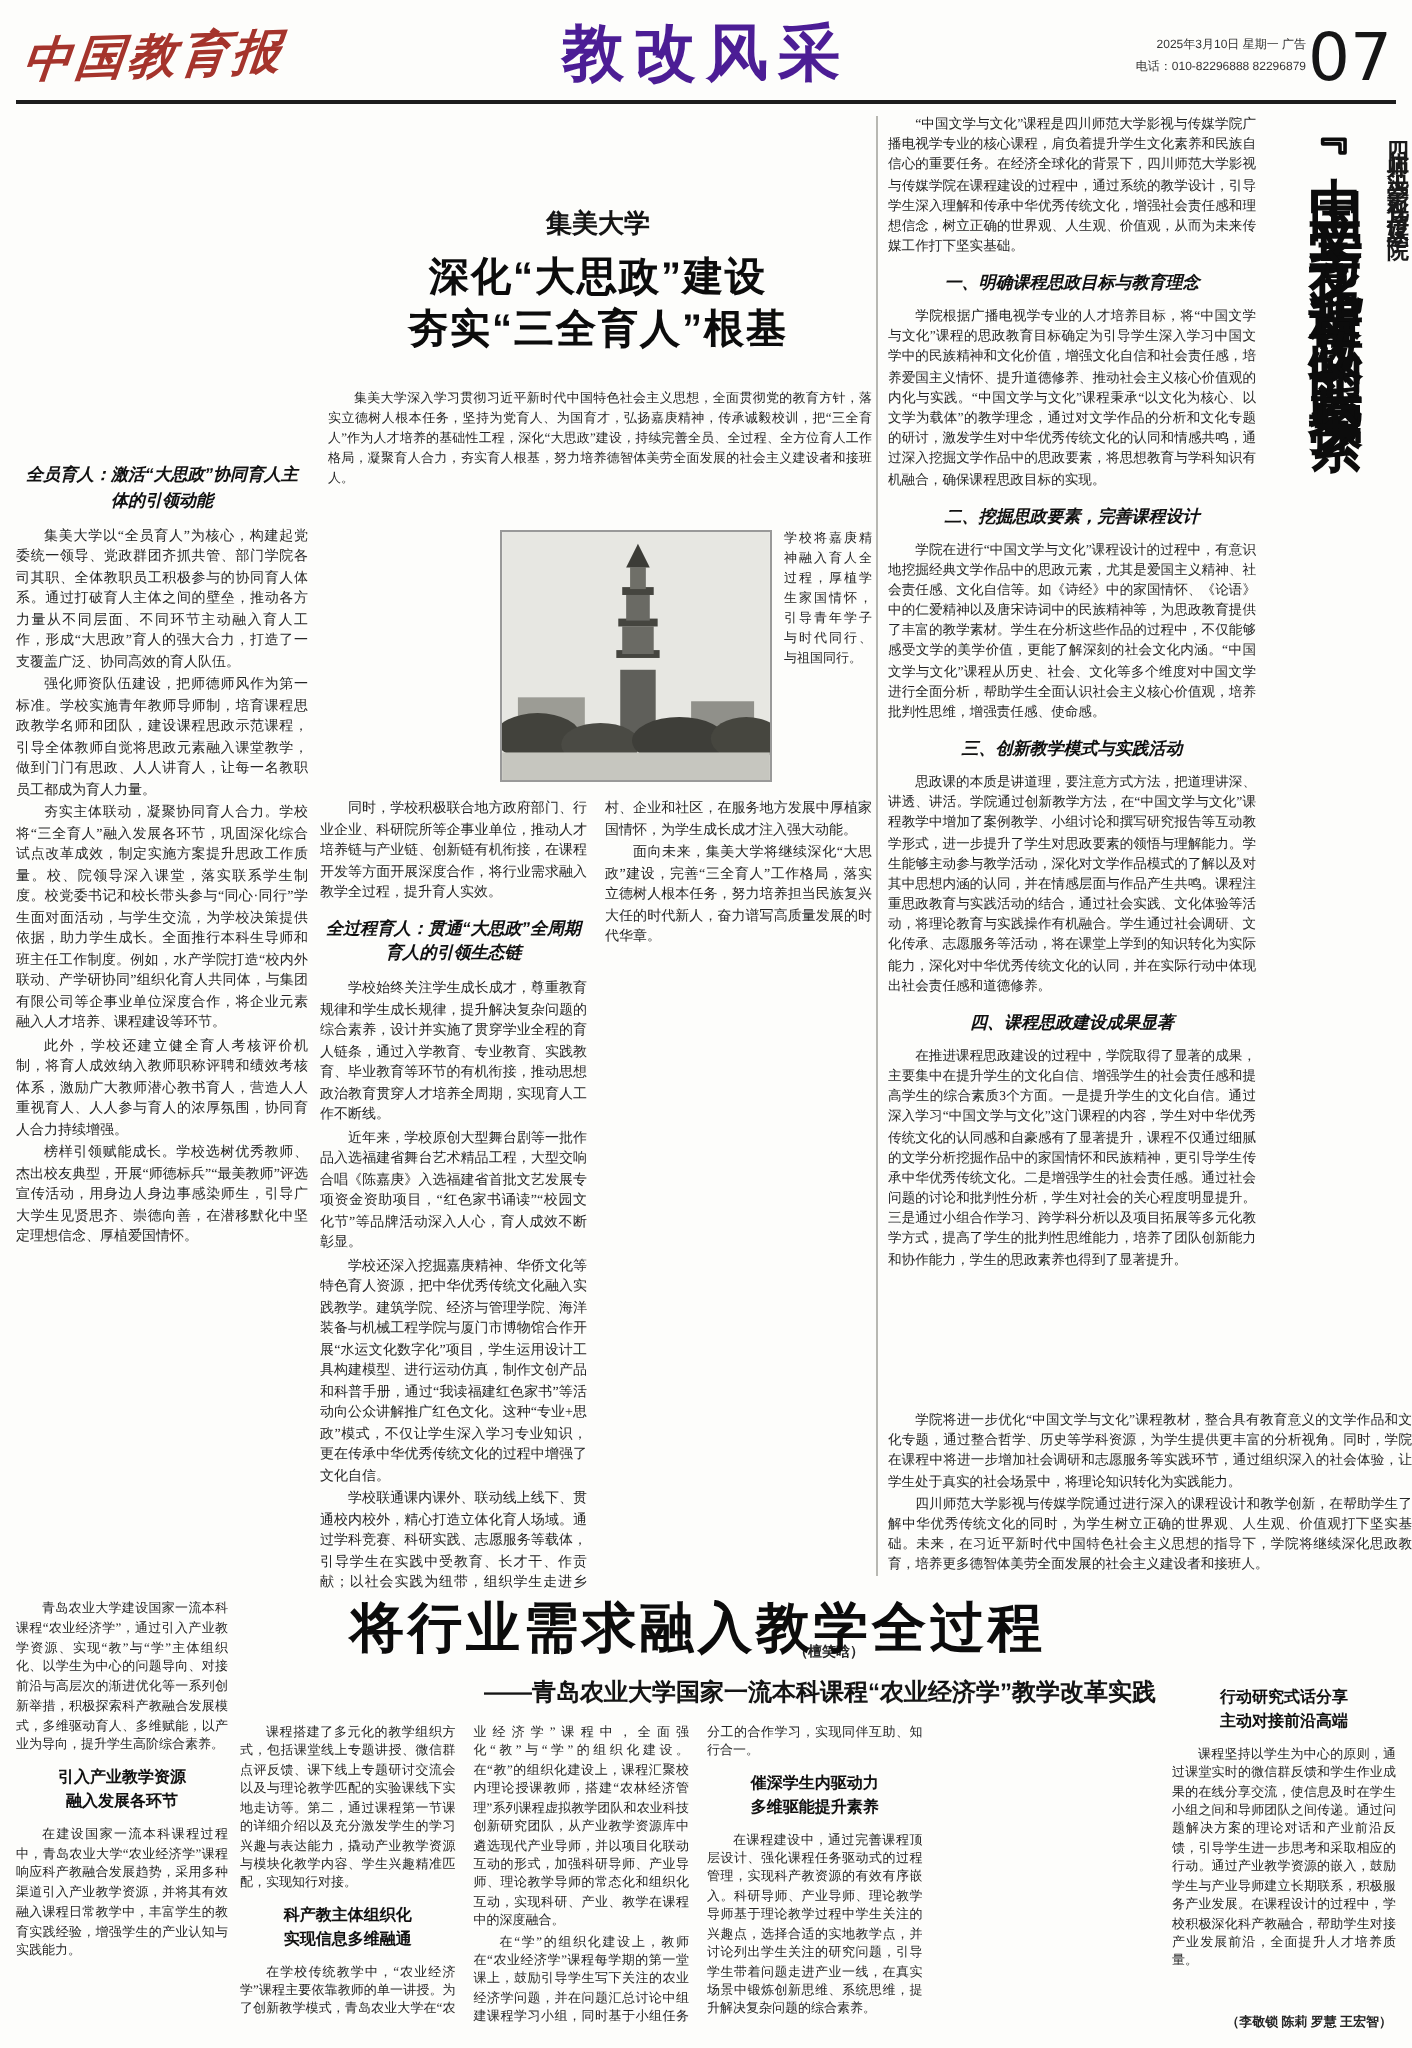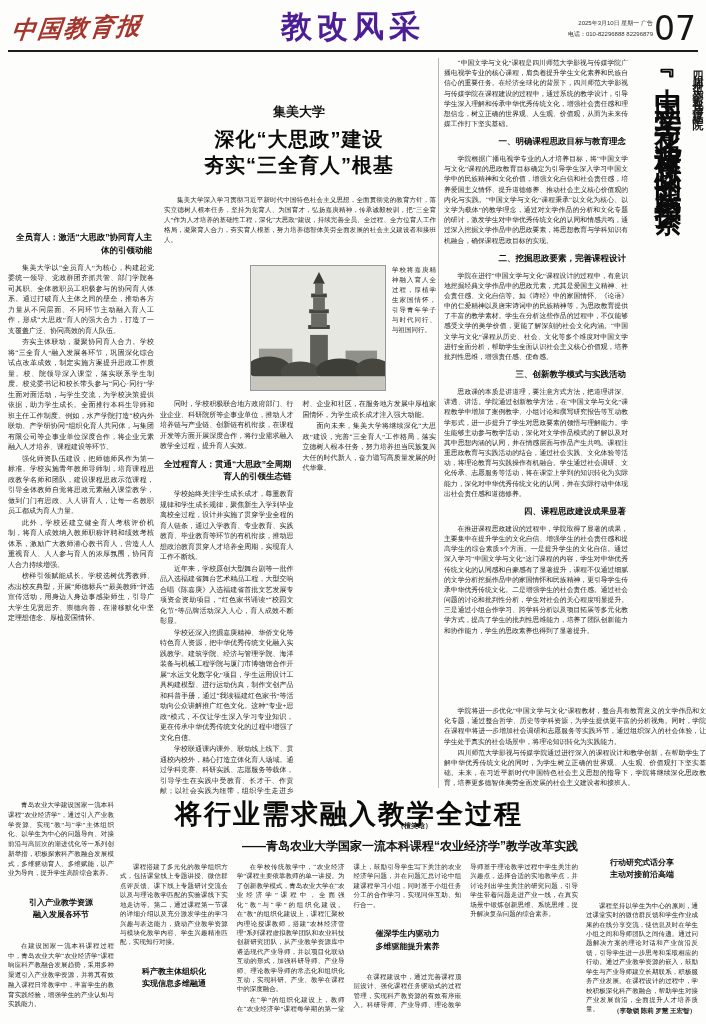--- a/index.html
+++ b/index.html
@@ -11,22 +11,22 @@
   .logo{position:absolute;left:2px;top:8px;font-size:24px;font-weight:bold;font-style:italic;
         color:#a5342c;transform:skewX(-8deg) rotate(-2deg);letter-spacing:2px;}
   .sect{position:absolute;left:50%;transform:translateX(-50%);top:2px;font-size:31px;font-weight:900;
         font-family:"Liberation Sans",sans-serif;letter-spacing:5px;color:#4c1d95;}
   .meta{position:absolute;right:0;top:8px;display:flex;gap:1px;align-items:center;}
   .metaL{text-align:right;font-size:6px;line-height:1.7;color:#333;font-family:"Liberation Sans",sans-serif;}
   .pnum{font-size:33px;font-family:"DejaVu Sans",sans-serif;font-weight:400;color:#161616;line-height:1;}
   .hrule{position:absolute;left:8px;right:8px;top:50px;height:2px;background:#1d1d1d;}
   
   .bp{font-size:7px;line-height:1.5;text-align:justify;text-indent:2em;margin:0 0 1px 0;}
-  .sub{font-size:8.5px;font-weight:bold;font-family:"Liberation Sans",sans-serif;text-align:right;
-       line-height:1.5;margin:6px 2px;color:#111;}
+  .sub{font-size:8.5px;font-weight:bold;font-family:"Liberation Sans",sans-serif;text-align:center;
+       line-height:1.5;margin:6px 2px;color:#111;font-style:italic;}
   
   .a1{position:absolute;left:8px;top:58px;width:428px;height:732px;margin-top:45px;}
   .a1head{position:absolute;left:152px;top:0;width:278px;text-align:center;}
   .a1kick{font-size:13px;font-weight:bold;font-family:"Liberation Sans",sans-serif;margin-bottom:5px;color:#151515;}
   .a1hl{font-size:20px;line-height:1.32;font-weight:900;font-family:"Liberation Sans",sans-serif;
         letter-spacing:1px;color:#0c0c0c;}
   .a1lead{position:absolute;left:156px;top:92px;width:272px;height:66px;overflow:hidden;
           font-size:6.5px;line-height:1.55;text-align:justify;text-indent:2em;}
   .a1photo{position:absolute;left:242px;top:162px;width:136px;height:126px;border:1px solid #999;}
   .a1side{position:absolute;left:384px;top:162px;width:44px;height:126px;overflow:hidden;
@@ -54,21 +54,21 @@
   .a3intro .bp{font-size:6.5px;line-height:1.5;}
   .a3head{position:absolute;left:112px;top:0;width:458px;text-align:center;}
   .a3hl{font-size:27px;font-weight:900;font-family:"Liberation Sans",sans-serif;letter-spacing:2px;color:#0c0c0c;}
   .a3sub{font-size:12px;font-weight:bold;font-family:"Liberation Sans",sans-serif;margin-top:6px;color:#141414;text-align:right;}
   .a3flow{position:absolute;left:112px;top:66px;width:458px;height:152px;overflow:hidden;
           column-count:4;column-gap:9px;column-fill:auto;}
   .a3flow .bp{font-size:6.5px;line-height:1.45;}
   .a3right{position:absolute;left:578px;top:42px;width:112px;height:176px;overflow:hidden;}
   .a3right .bp{font-size:6.5px;line-height:1.45;}
   .sub2{font-size:8px;font-weight:bold;font-family:"Liberation Sans",sans-serif;text-align:center;
-        line-height:1.55;margin:19px 2px;color:#111;}
+        line-height:1.55;margin:5px 2px;color:#111;}
   .sub2 span{display:block;}
   .a3byline{position:absolute;right:2px;bottom:2px;font-size:6.5px;font-weight:bold;}
 </style>
 </head>
 <body>
 
 <div class="page">
 
   <div class="hdr">
     <div class="logo">中国教育报</div>
@@ -109,30 +109,30 @@
       <ellipse cx="50" cy="108" rx="20" ry="11" fill="#4a4a44"></ellipse>
       <ellipse cx="90" cy="106" rx="24" ry="12" fill="#3e3e39"></ellipse>
       <ellipse cx="124" cy="105" rx="18" ry="11" fill="#46463f"></ellipse>
       <rect x="0" y="112" width="136" height="14" fill="#c6c6bf"></rect>
     </svg>
     <div class="a1side">学校将嘉庚精神融入育人全过程，厚植学生家国情怀，引导青年学子与时代同行、与祖国同行。</div>
 
     <div class="a1col1">
       <div class="sub">全员育人：激活“大思政”协同育人主体的引领动能</div>
       <p class="bp">集美大学以“全员育人”为核心，构建起党委统一领导、党政群团齐抓共管、部门学院各司其职、全体教职员工积极参与的协同育人体系。通过打破育人主体之间的壁垒，推动各方力量从不同层面、不同环节主动融入育人工作，形成“大思政”育人的强大合力，打造了一支覆盖广泛、协同高效的育人队伍。</p>
+      <p class="bp">强化师资队伍建设，把师德师风作为第一标准。学校实施青年教师导师制，培育课程思政教学名师和团队，建设课程思政示范课程，引导全体教师自觉将思政元素融入课堂教学，做到门门有思政、人人讲育人，让每一名教职员工都成为育人力量。</p>
       <p class="bp">夯实主体联动，凝聚协同育人合力。学校将“三全育人”融入发展各环节，巩固深化综合试点改革成效，制定实施方案提升思政工作质量。校、院领导深入课堂，落实联系学生制度。校党委书记和校长带头参与“同心·同行”学生面对面活动，与学生交流，为学校决策提供依据，助力学生成长。全面推行本科生导师和班主任工作制度。例如，水产学院打造“校内外联动、产学研协同”组织化育人共同体，与集团有限公司等企事业单位深度合作，将企业元素融入人才培养、课程建设等环节。</p>
-      <p class="bp">强化师资队伍建设，把师德师风作为第一标准。学校实施青年教师导师制，培育课程思政教学名师和团队，建设课程思政示范课程，引导全体教师自觉将思政元素融入课堂教学，做到门门有思政、人人讲育人，让每一名教职员工都成为育人力量。</p>
       <p class="bp">此外，学校还建立健全育人考核评价机制，将育人成效纳入教师职称评聘和绩效考核体系，激励广大教师潜心教书育人，营造人人重视育人、人人参与育人的浓厚氛围，协同育人合力持续增强。</p>
       <p class="bp">榜样引领赋能成长。学校选树优秀教师、杰出校友典型，开展“师德标兵”“最美教师”评选宣传活动，用身边人身边事感染师生，引导广大学生见贤思齐、崇德向善，在潜移默化中坚定理想信念、厚植爱国情怀。</p>
     </div>
 
     <div class="a1flow">
       <p class="bp">同时，学校积极联合地方政府部门、行业企业、科研院所等企事业单位，推动人才培养链与产业链、创新链有机衔接，在课程开发等方面开展深度合作，将行业需求融入教学全过程，提升育人实效。</p>
       <div class="sub">全过程育人：贯通“大思政”全周期育人的引领生态链</div>
-      <p class="bp">学校始终关注学生成长成才，尊重教育规律和学生成长规律，聚焦新生入学到毕业离校全过程，设计并实施了贯穿学业全程的育人链条，通过入学教育、专业教育、实践教育、毕业教育等环节的有机衔接，推动思想政治教育贯穿人才培养全周期，实现育人工作不断线。</p>
+      <p class="bp">学校始终关注学生成长成才，尊重教育规律和学生成长规律，提升解决复杂问题的综合素养，设计并实施了贯穿学业全程的育人链条，通过入学教育、专业教育、实践教育、毕业教育等环节的有机衔接，推动思想政治教育贯穿人才培养全周期，实现育人工作不断线。</p>
       <p class="bp">近年来，学校原创大型舞台剧等一批作品入选福建省舞台艺术精品工程，大型交响合唱《陈嘉庚》入选福建省首批文艺发展专项资金资助项目，“红色家书诵读”“校园文化节”等品牌活动深入人心，育人成效不断彰显。</p>
       <p class="bp">学校还深入挖掘嘉庚精神、华侨文化等特色育人资源，把中华优秀传统文化融入实践教学。建筑学院、经济与管理学院、海洋装备与机械工程学院与厦门市博物馆合作开展“水运文化数字化”项目，学生运用设计工具构建模型、进行运动仿真，制作文创产品和科普手册，通过“我读福建红色家书”等活动向公众讲解推广红色文化。这种“专业+思政”模式，不仅让学生深入学习专业知识，更在传承中华优秀传统文化的过程中增强了文化自信。</p>
       <p class="bp">学校联通课内课外、联动线上线下、贯通校内校外，精心打造立体化育人场域。通过学科竞赛、科研实践、志愿服务等载体，引导学生在实践中受教育、长才干、作贡献；以社会实践为纽带，组织学生走进乡村、企业和社区，在服务地方发展中厚植家国情怀，为学生成长成才注入强大动能。</p>
       <p class="bp">面向未来，集美大学将继续深化“大思政”建设，完善“三全育人”工作格局，落实立德树人根本任务，努力培养担当民族复兴大任的时代新人，奋力谱写高质量发展的时代华章。</p>
     </div>
     <div class="a1sign">（檀笑晗）</div>
   </div>
 
   <div class="vdiv"></div>
 

